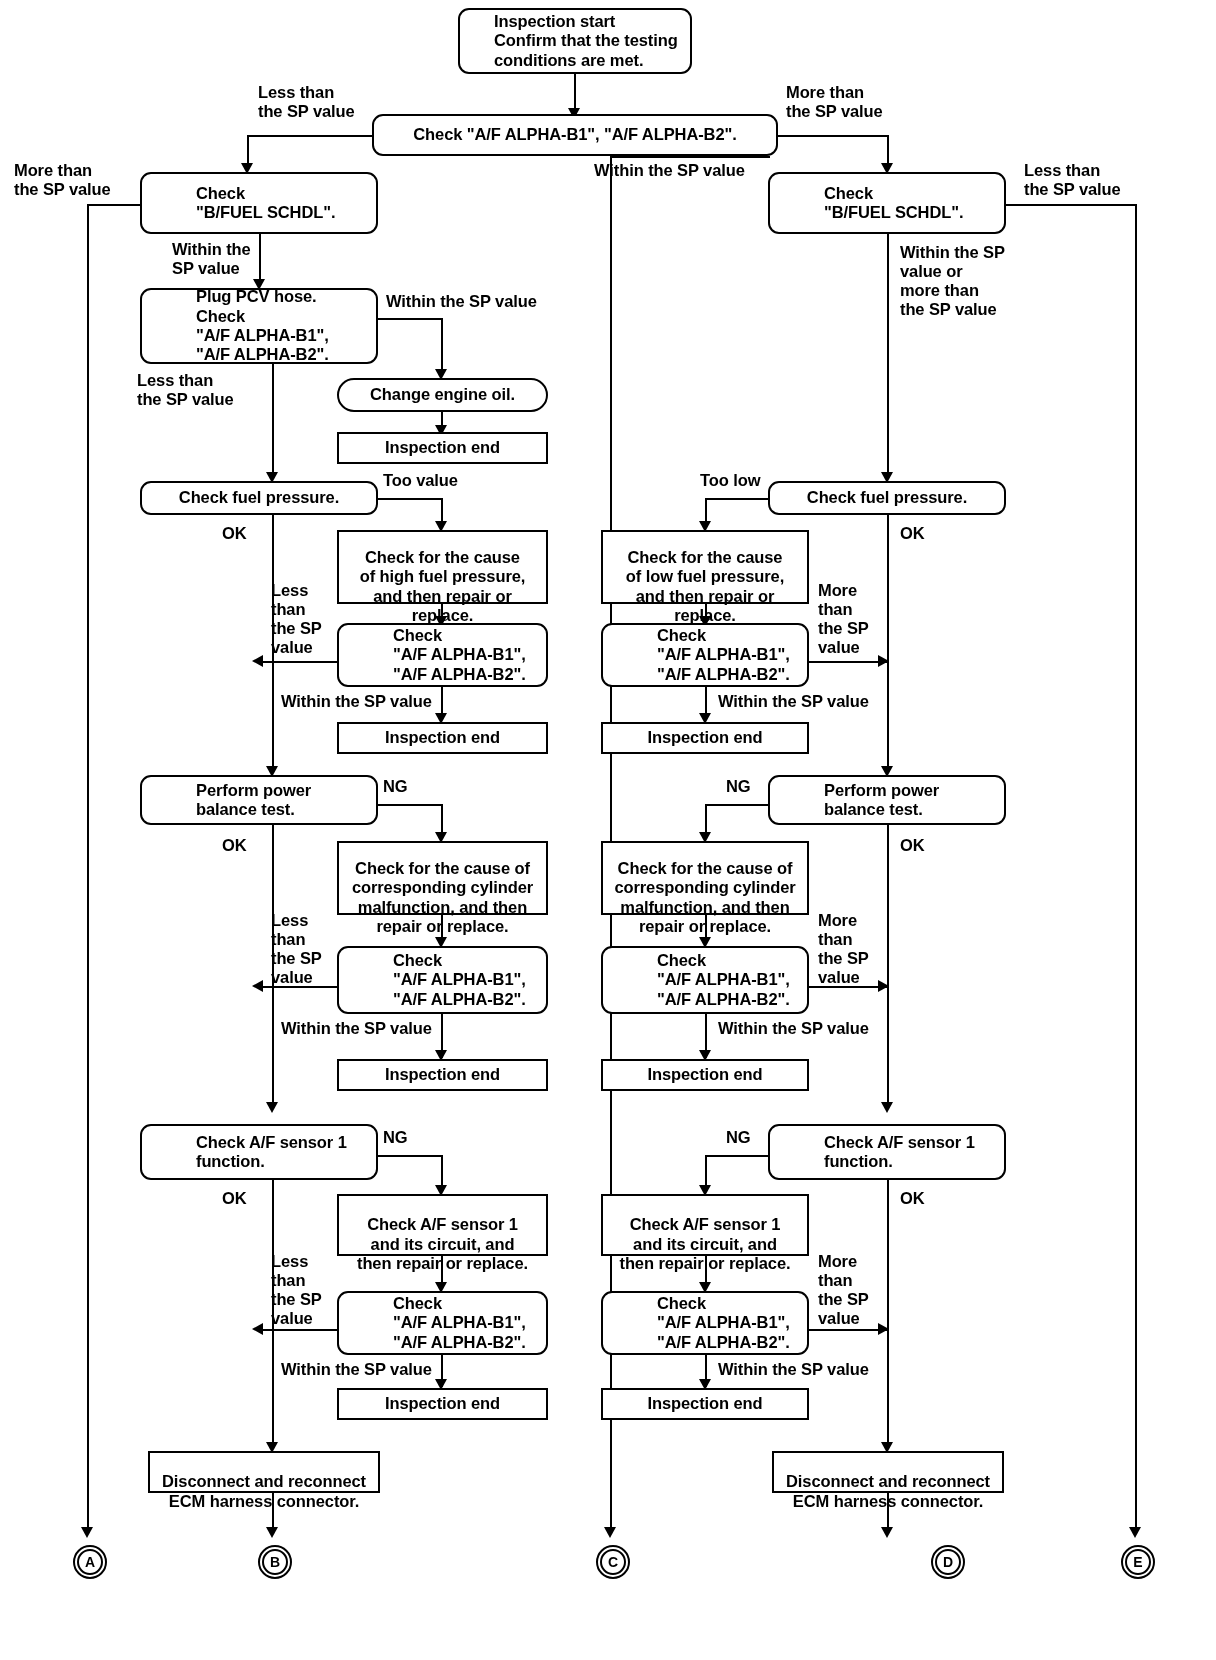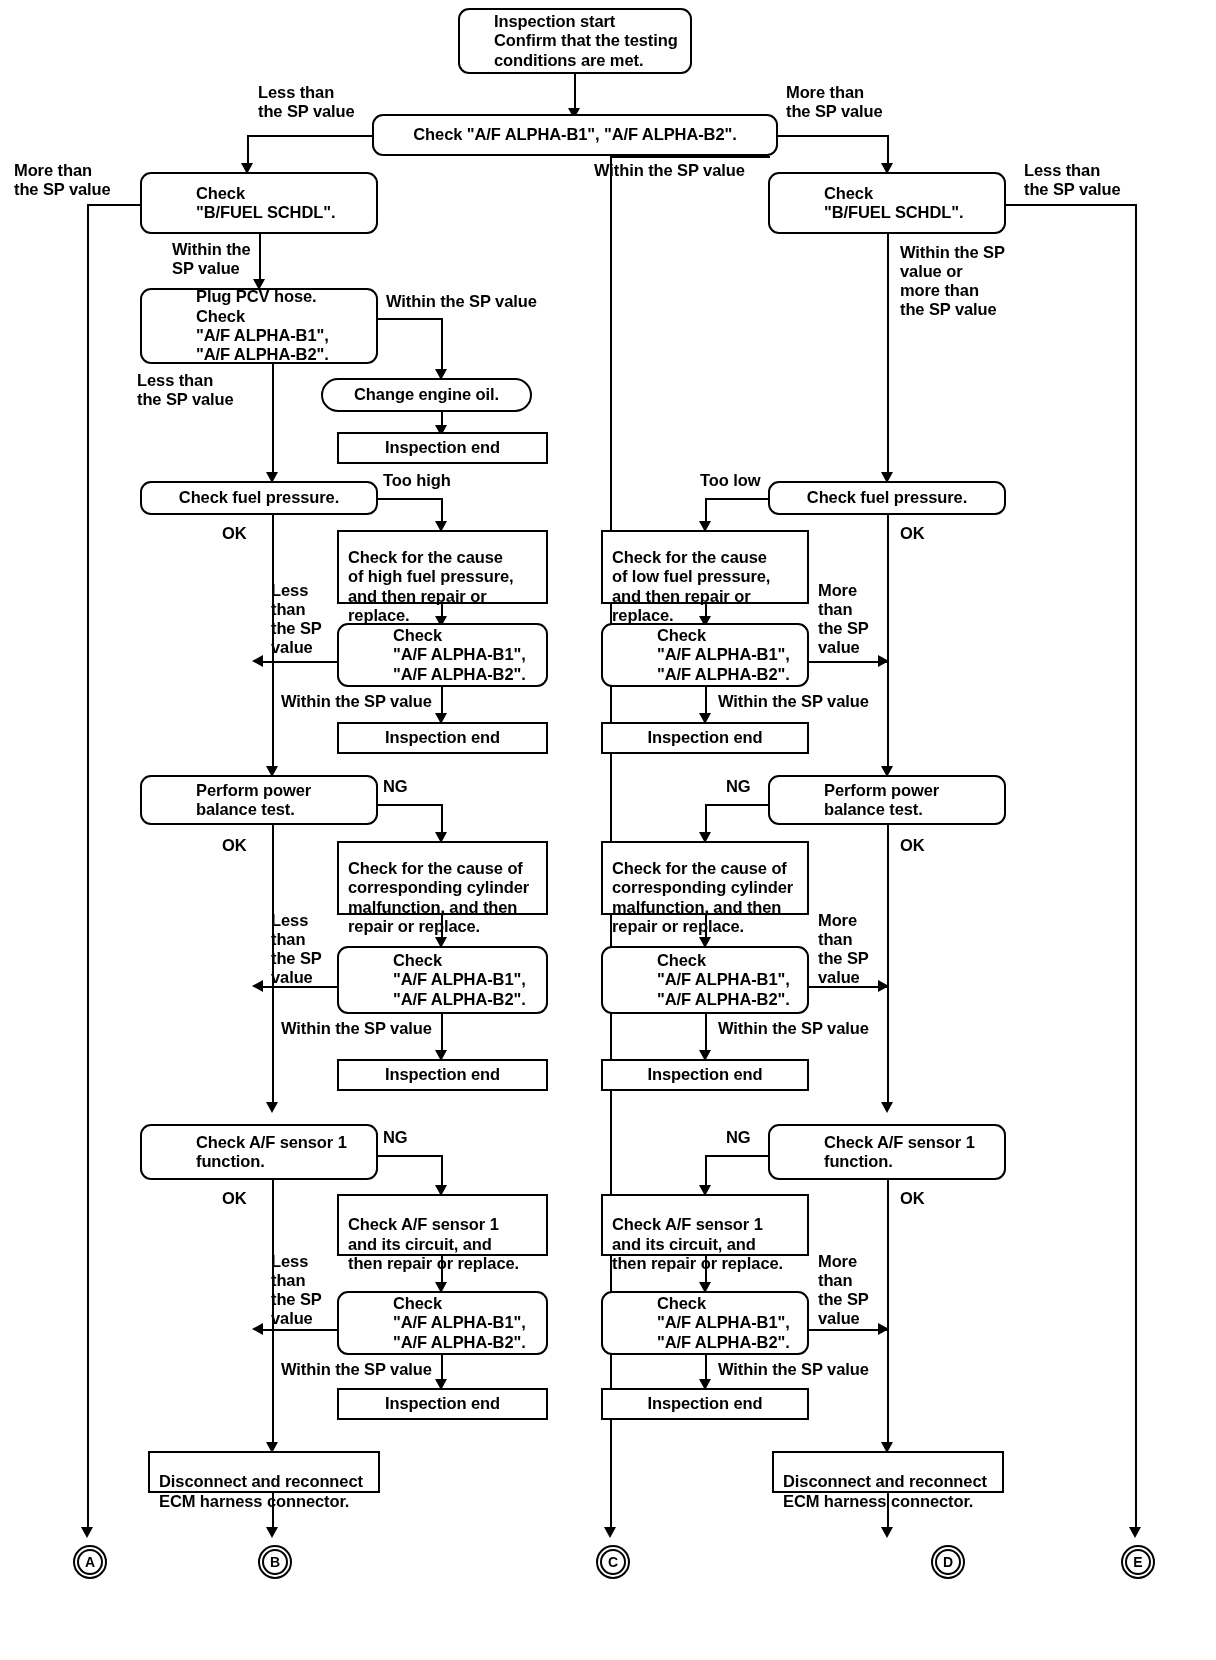--- a/index.html
+++ b/index.html
@@ -6,21 +6,21 @@
   body{font-family:"Liberation Sans","DejaVu Sans",sans-serif;color:#000;}
   #stage{position:relative;width:1216px;height:1660px;overflow:hidden;background:#fff;}
 
   
   .node{position:absolute;box-sizing:border-box;border:2.5px solid #000;background:#fff;
         display:flex;flex-direction:column;justify-content:center;
         font-size:16.5px;font-weight:bold;line-height:1.18;letter-spacing:-0.1px;}
   .node.rnd{border-radius:11px;}
   .node.ctr{align-items:center;text-align:center;}
   .node .pad{padding:0 9px;width:100%;box-sizing:border-box;}
-  .node.lft .pad{text-align:left;margin-top:39px;}
+  .node.lft .pad{text-align:center;margin-top:39px;}
   .node.ind .pad{padding-left:54px;text-align:left;}
   .node.thin{border-width:2px;}
 
   
   .v{position:absolute;width:0;border-left:2.5px solid #000;}
   .h{position:absolute;height:0;border-top:2.5px solid #000;}
   .v.t{border-left-width:2px;}
 
   
   .ad,.au,.al,.ar{position:absolute;width:0;height:0;}
@@ -80,38 +80,38 @@
 
   <div class="node rnd ind" style="left:140px;top:288px;width:238px;height:76px;">
     <div class="pad">Plug PCV hose.<br>Check<br>"A/F ALPHA-B1",<br>"A/F ALPHA-B2".</div>
   </div>
 
   <div class="lbl" style="left:386px;top:292px;">Within the SP value</div>
   <div class="h" style="left:378px;top:318px;width:63px;"></div>
   <div class="v" style="left:441px;top:318px;height:54px;"></div>
   <div class="ad" style="left:435px;top:369px;"></div>
 
-  <div class="node thin ctr" style="left:321px;top:378px;width:211px;height:34px;border-radius:17px;">
+  <div class="node thin ctr" style="left:337px;top:378px;width:211px;height:34px;border-radius:17px;">
     <div class="pad">Change engine oil.</div>
   </div>
   <div class="v" style="left:441px;top:412px;height:17px;"></div>
   <div class="ad" style="left:435px;top:425px;"></div>
   <div class="node thin ctr" style="left:337px;top:432px;width:211px;height:32px;">
     <div class="pad">Inspection end</div>
   </div>
 
   <div class="lbl" style="left:137px;top:371px;">Less than<br>the SP value</div>
   <div class="v" style="left:272px;top:364px;height:111px;"></div>
   <div class="ad" style="left:266px;top:472px;"></div>
 
   <div class="node rnd ctr" style="left:140px;top:481px;width:238px;height:34px;">
     <div class="pad">Check fuel pressure.</div>
   </div>
 
-  <div class="lbl" style="left:383px;top:471px;">Too high</div>
+  <div class="lbl" style="left:383px;top:471px;">Too value</div>
   <div class="h" style="left:378px;top:498px;width:63px;"></div>
   <div class="v" style="left:441px;top:498px;height:26px;"></div>
   <div class="ad" style="left:435px;top:521px;"></div>
 
   <div class="node thin lft" style="left:337px;top:530px;width:211px;height:74px;">
     <div class="pad">Check for the cause<br>of high fuel pressure,<br>and then repair or<br>replace.</div>
   </div>
   <div class="v" style="left:441px;top:604px;height:16px;"></div>
   <div class="ad" style="left:435px;top:616px;"></div>
 

